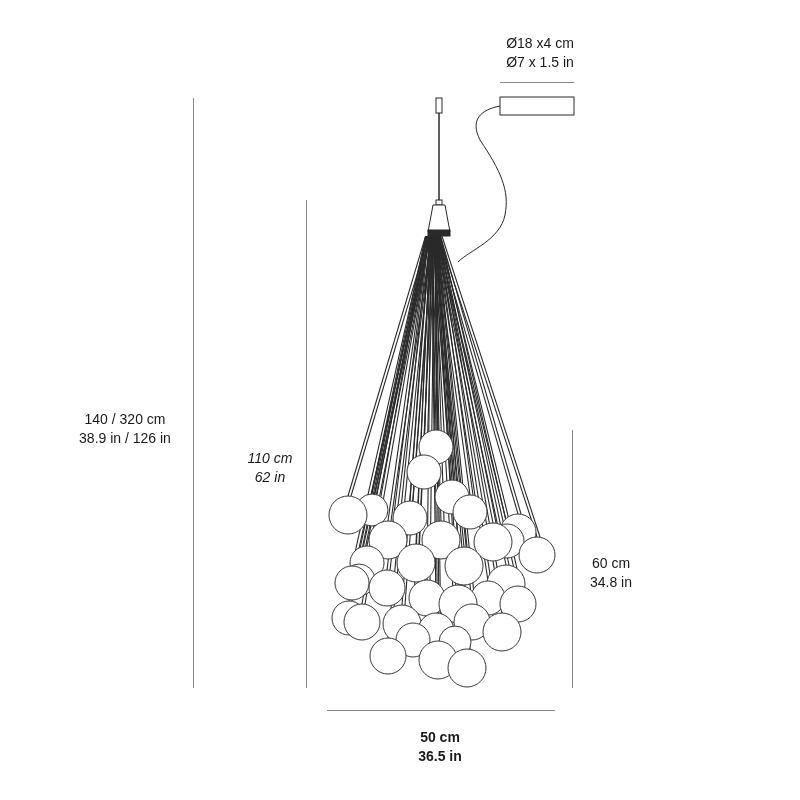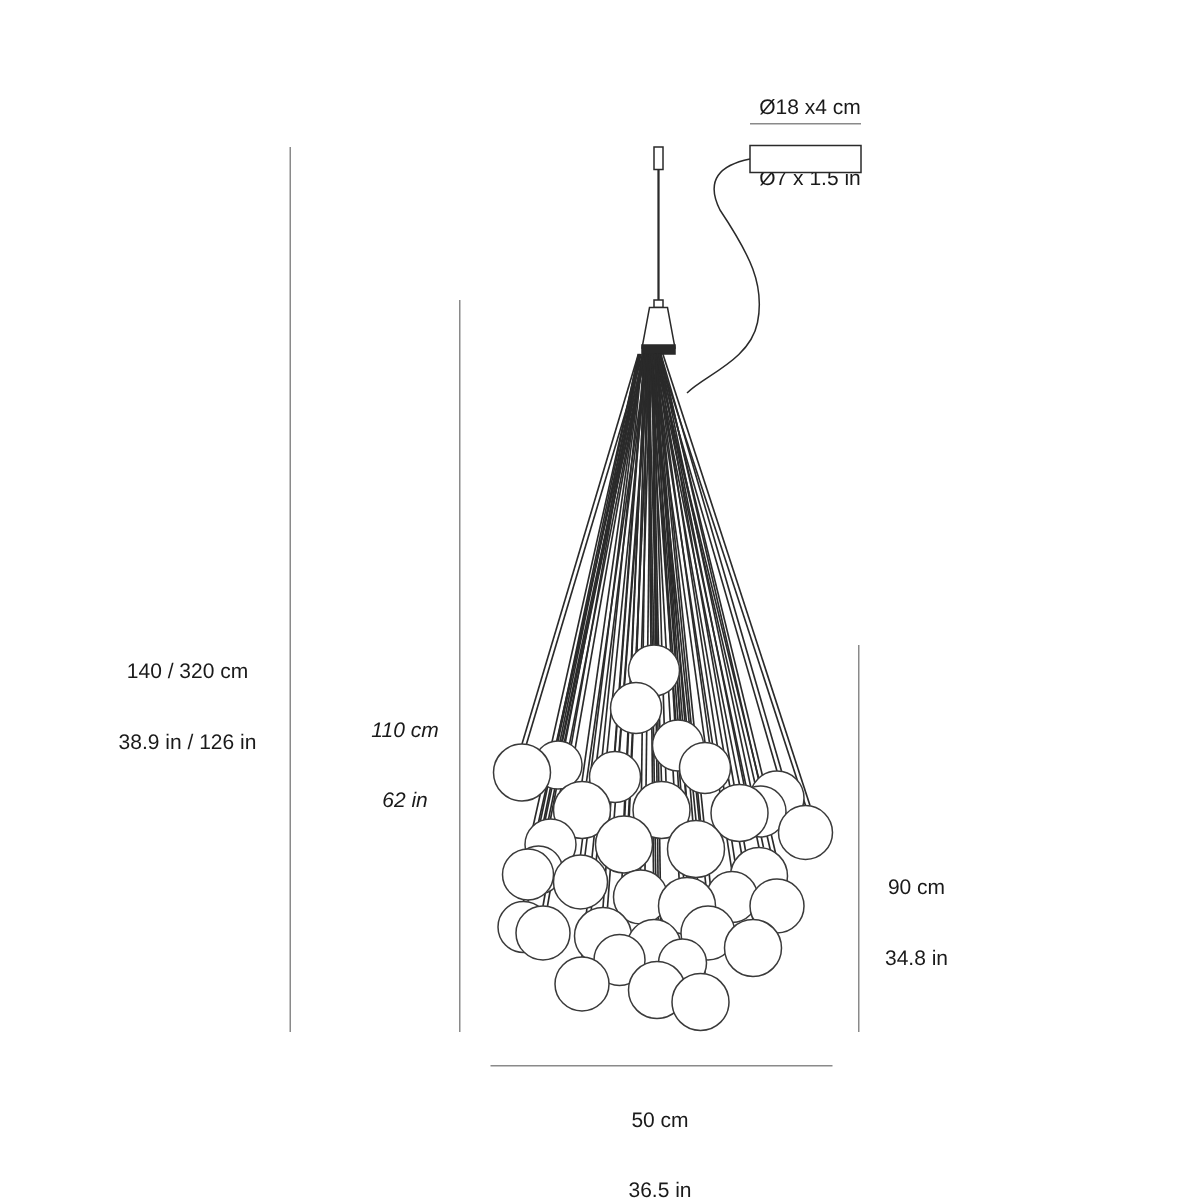--- a/index.html
+++ b/index.html
@@ -1,19 +1,19 @@
 <!DOCTYPE html>
 <html><head>
   <meta charset="utf-8">
   <style>
     html, body { margin: 0; padding: 0; background: #ffffff; }
     body { width: 800px; height: 800px; position: relative; overflow: hidden;
            font-family: "Liberation Sans", sans-serif; color: #1a1a1a; }
     .label { position: absolute; text-align: center; font-size: 14px; line-height: 19px; }
-    .label span { display: block; white-space: nowrap; margin-top: 28px; }
+    .label span { display: block; white-space: nowrap; }
     .dim-line { position: absolute; background: #8a8a8a; }
     svg.drawing { position: absolute; left: 0; top: 0; }
   </style>
 </head>
 <body>
 
 <div class="dim-line" style="left:500px; top:82px; width:74px; height:1px;"></div>
 <div class="dim-line" style="left:193px; top:98px; width:1px; height:590px;"></div>
 <div class="dim-line" style="left:306px; top:200px; width:1px; height:488px;"></div>
 <div class="dim-line" style="left:572px; top:430px; width:1px; height:258px;"></div>
@@ -25,24 +25,24 @@
 </div>
 <div class="label" style="left:60px; top:410px; width:130px;">
   <span>140 / 320 cm</span>
   <span>38.9 in / 126 in</span>
 </div>
 <div class="label" style="left:232px; top:449px; width:76px;font-style:italic;">
   <span>110 cm</span>
   <span>62 in</span>
 </div>
 <div class="label" style="left:576px; top:554px; width:70px;">
-  <span>90 cm</span>
+  <span>60 cm</span>
   <span>34.8 in</span>
 </div>
-<div class="label" style="left:390px; top:709px; width:100px;">
+<div class="label" style="left:390px; top:728px; width:100px;font-weight:bold;">
   <span>50 cm</span>
   <span>36.5 in</span>
 </div>
 
 <svg class="drawing" width="800" height="800" viewBox="0 0 800 800">
   <g fill="none" stroke="#2a2a2a" stroke-width="1">
 
     <rect x="500" y="97" width="74" height="18" fill="#fff"></rect>
 
     <path d="M500,106 C480,110 470,120 480,140 C500,170 510,190 505,215 C500,240 470,250 458,262"></path>

